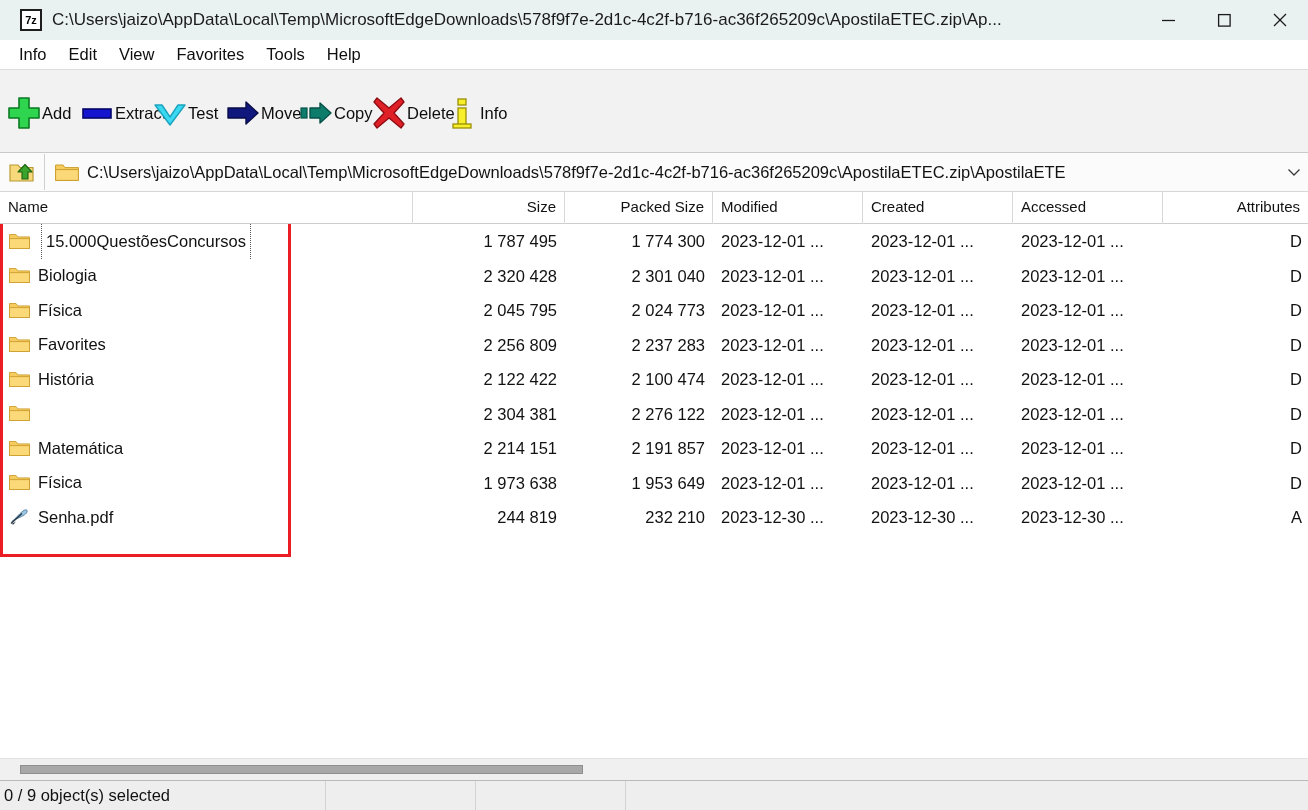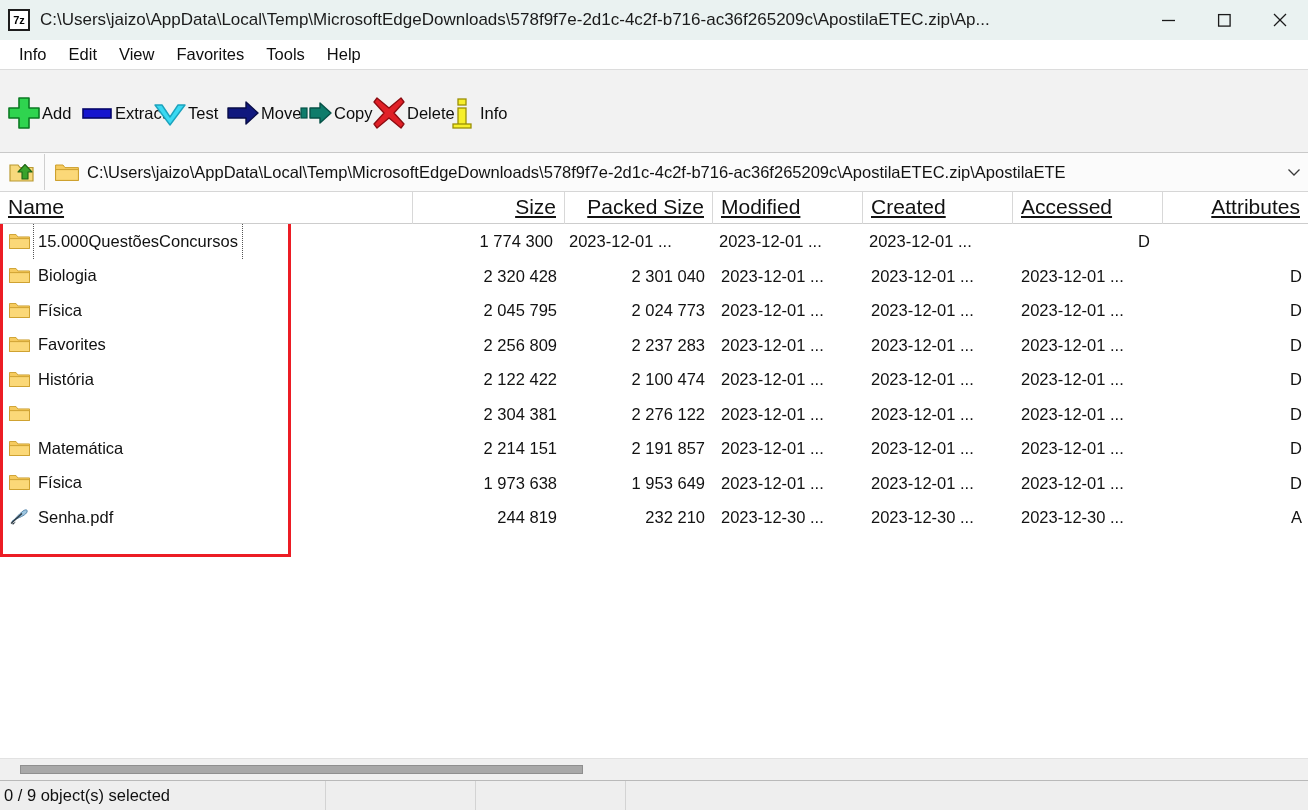--- a/index.html
+++ b/index.html
@@ -25,20 +25,21 @@
   }
 
   
   .titlebar {
     height: 40px;
     background: #eaf2f1;
     display: flex;
     align-items: center;
     flex: 0 0 auto;
     position: relative;
+    padding-left: 12px;
   }
   .app-icon {
     width: 22px;
     height: 22px;
     margin-left: 8px;
     margin-right: 10px;
     flex: 0 0 auto;
     position: relative;
     background: #ffffff;
     border: 2px solid #1d1d1d;
@@ -173,30 +174,29 @@
   .colheader {
     height: 32px;
     background: #ffffff;
     border-bottom: 1px solid #cdcdcd;
     display: flex;
     align-items: center;
     flex: 0 0 auto;
     box-sizing: border-box;
   }
   .ch {
-    font-size: 21px;
+    font-size: 15px;
     color: #121212;
     box-sizing: border-box;
     height: 32px;
     line-height: 30px;
     border-right: 1px solid #d8d8d8;
     padding: 0 8px;
     overflow: hidden;
     white-space: nowrap;
-    text-decoration: underline;
   }
   .ch.num { text-align: right; }
 
   
   .filelist {
     flex: 1 1 auto;
     position: relative;
     background: #ffffff;
     overflow: hidden;
   }
@@ -225,20 +225,21 @@
   .cell.date { text-align: left; padding-left: 8px; }
   .cell.attr { text-align: right; padding-right: 6px; }
   .name-label {
     font-size: 16.5px;
     color: #111111;
     padding: 1px 4px 2px 4px;
     white-space: nowrap;
   }
   .row.focused .name-label {
     outline: 1px dotted #555;
+    margin-left: 8px;
   }
   .ficon {
     width: 22px;
     height: 20px;
     margin-right: 4px;
     flex: 0 0 auto;
     display: flex;
     align-items: center;
     justify-content: center;
   }
@@ -437,20 +438,21 @@
     <div class="row focused">
       <div class="cell name" style="width:413px">
         <span class="ficon">
           <svg width="21" height="17" viewBox="0 0 21 17">
             <path d="M0.5 1.5 L7 1.5 L8.8 3.9 L20.5 3.9 L20.5 15.5 L0.5 15.5 Z" fill="#f6cb5f" stroke="#cc9e2c" stroke-width="0.9"></path>
             <path d="M0.5 5.6 L20.5 5.6 L20.5 15.5 L0.5 15.5 Z" fill="#fbd878" stroke="#cc9e2c" stroke-width="0.9"></path>
           </svg>
         </span>
         <span class="name-label">15.000QuestõesConcursos</span>
       </div>
+      <div class="cell num" style="width:152px">1 787 495</div>
       <div class="cell num" style="width:148px">1 774 300</div>
       <div class="cell date" style="width:150px">2023-12-01 ...</div>
       <div class="cell date" style="width:150px">2023-12-01 ...</div>
       <div class="cell date" style="width:150px">2023-12-01 ...</div>
       <div class="cell attr" style="width:145px">D</div>
     </div>
 
     <div class="row">
       <div class="cell name" style="width:413px">
         <span class="ficon">

